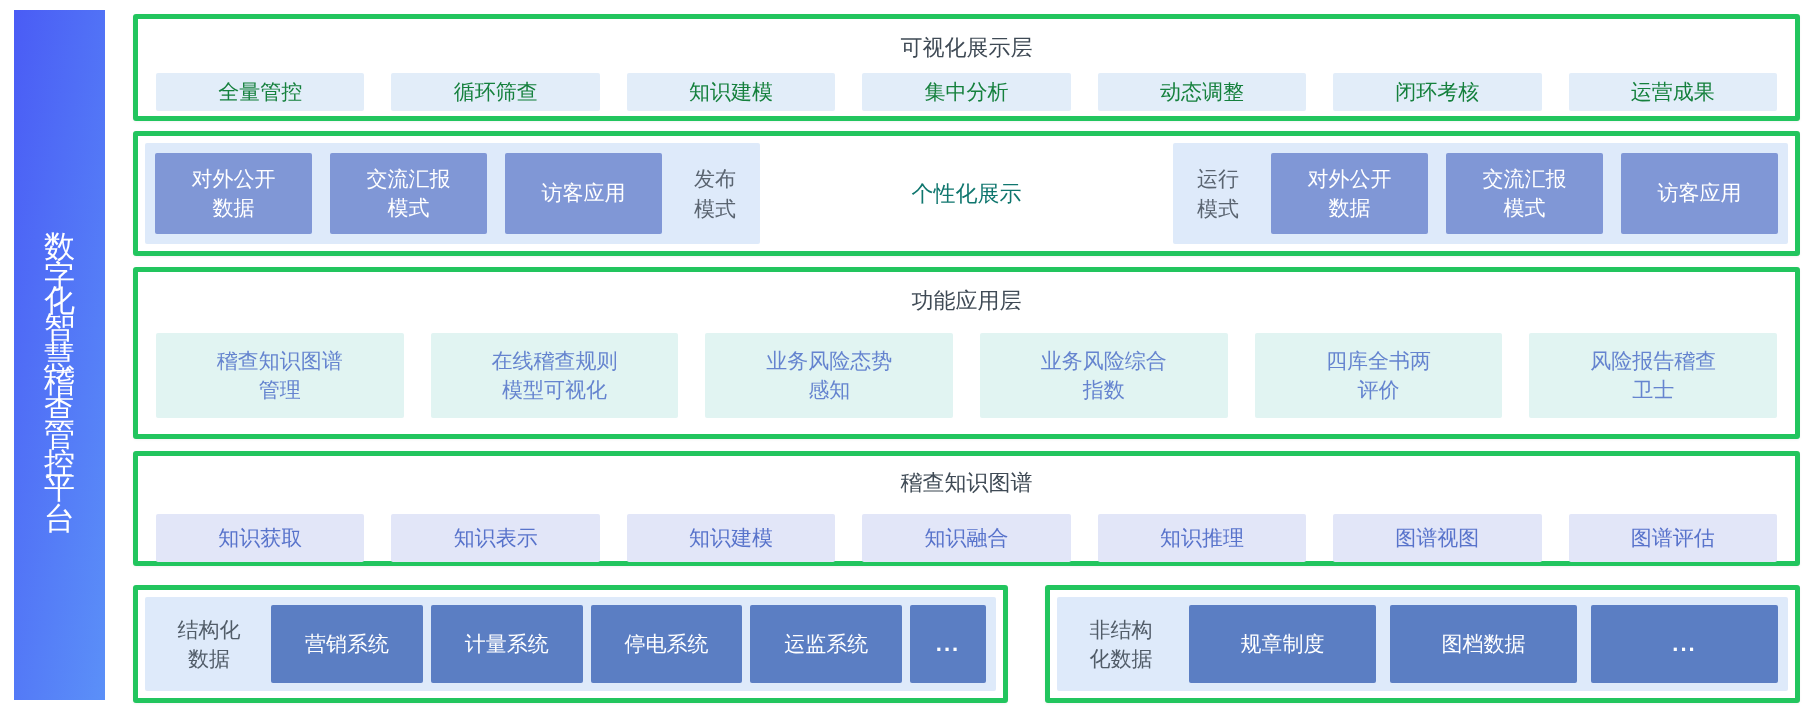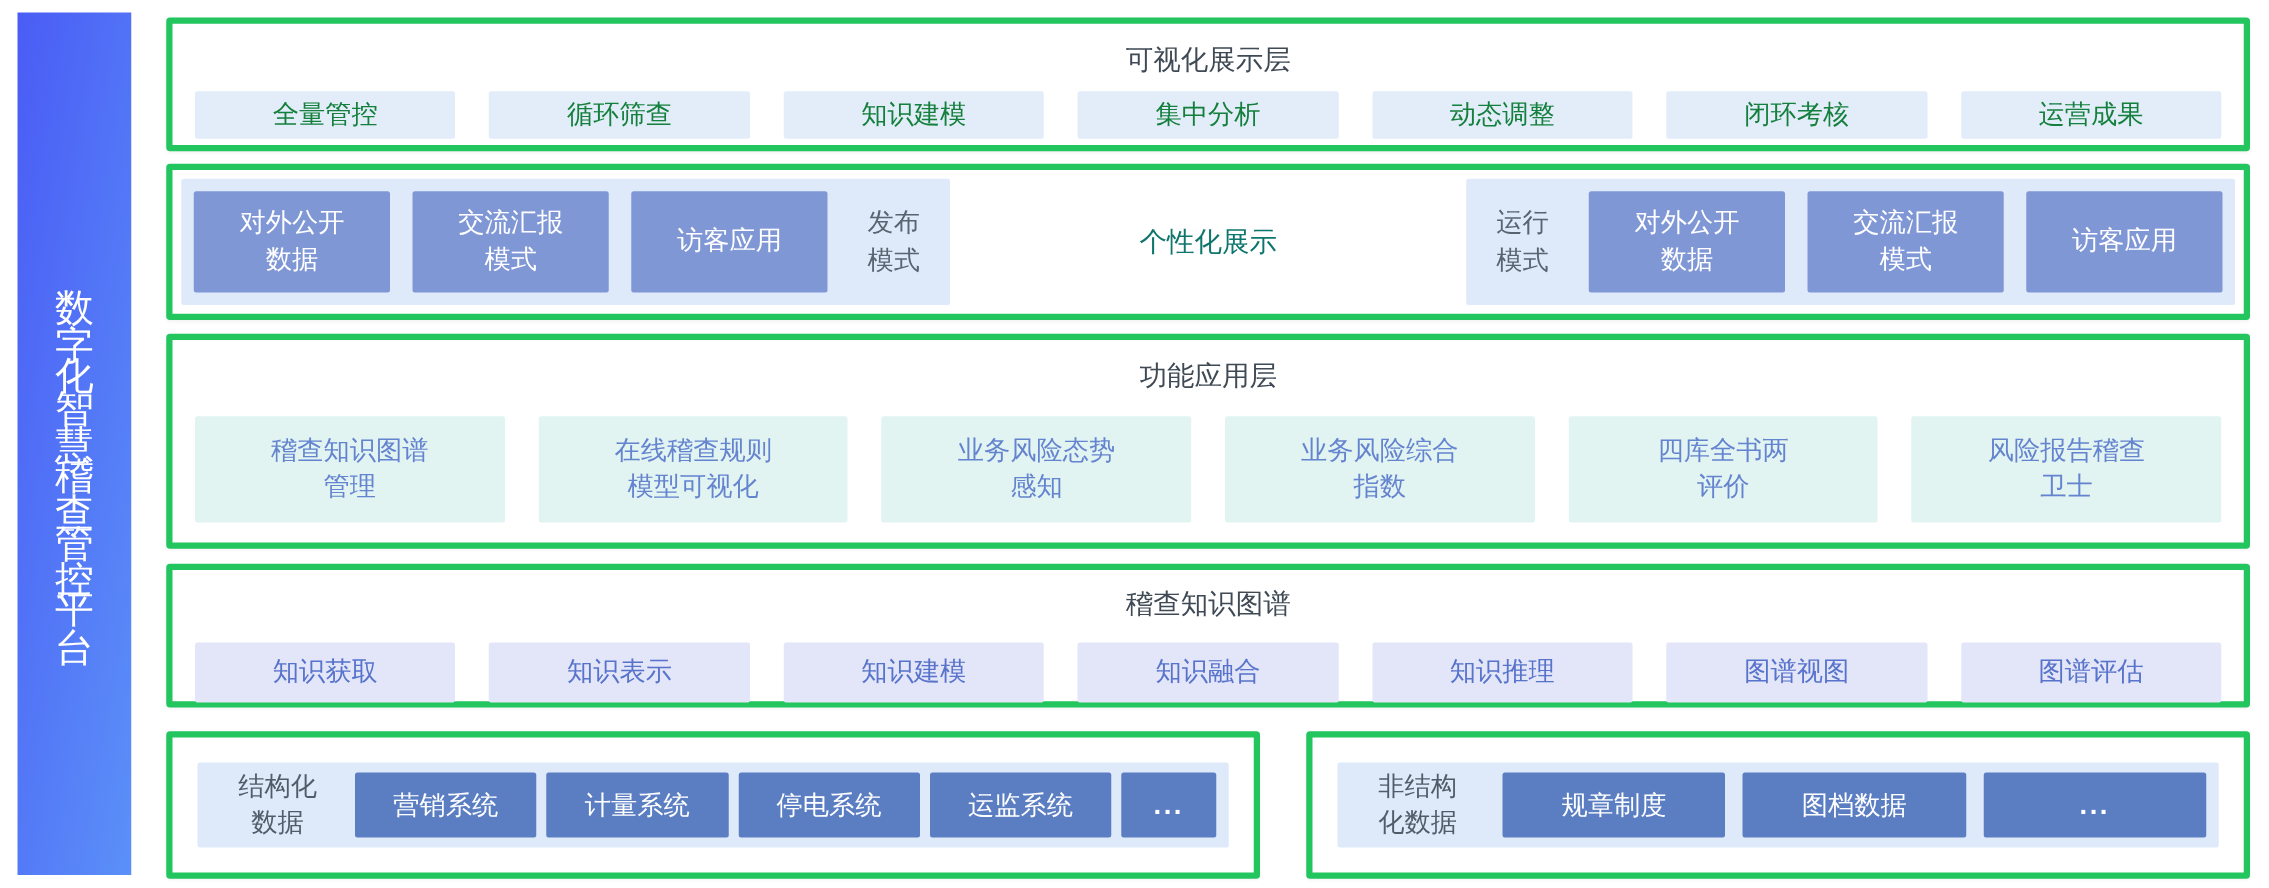--- a/index.html
+++ b/index.html
@@ -59,21 +59,21 @@
   
   .row3{height:172px;margin-bottom:12px;padding-top:14px;}
   .row3 .pill-row{margin-top:17px;}
   .row3 .pill{height:85px;background:#e1f4f2;color:#6584cf;font-size:21px;}
   
   .row4{height:115px;margin-bottom:19px;padding-top:12px;}
   .row4 .pill-row{margin-top:16px;}
   .row4 .pill{height:48px;background:#e2e6f8;color:#5873cb;font-size:21px;}
   
   .row5{display:flex;gap:37px;height:118px;}
-  .row5 .card{padding:20px;display:flex;}
+  .row5 .card{padding:7px;display:flex;}
   .card-structured{width:875px;}
   .card-unstructured{width:755px;}
   .data-group{
     flex:1;background:#deeafa;border-radius:2px;display:flex;
     align-items:stretch;padding:8px 10px;gap:8px;box-sizing:border-box;
   }
   .data-label{
     width:108px;display:flex;align-items:center;justify-content:center;text-align:center;
     color:#515c68;font-size:21px;line-height:1.4;white-space:pre-line;
   }

